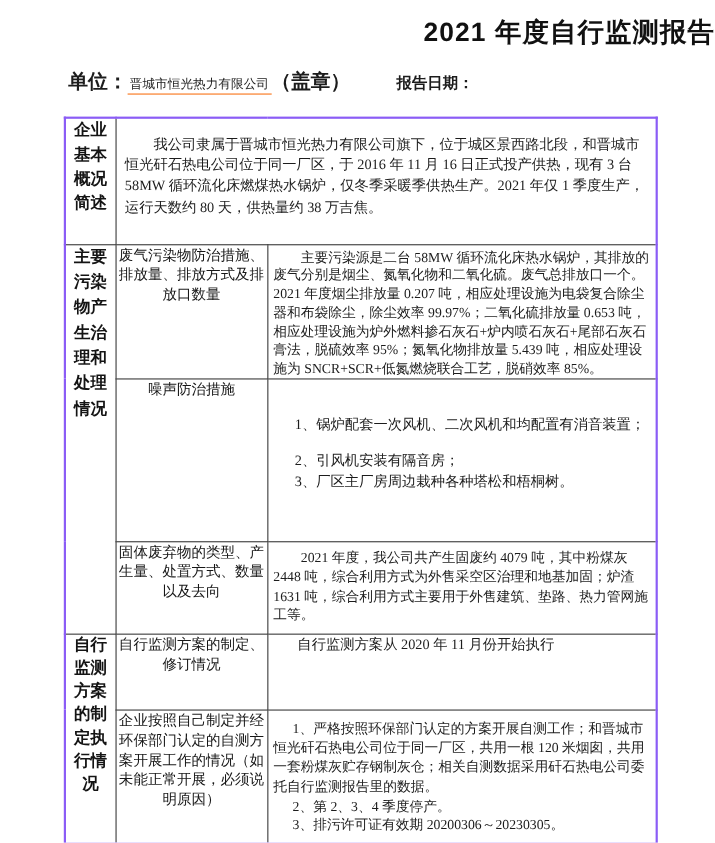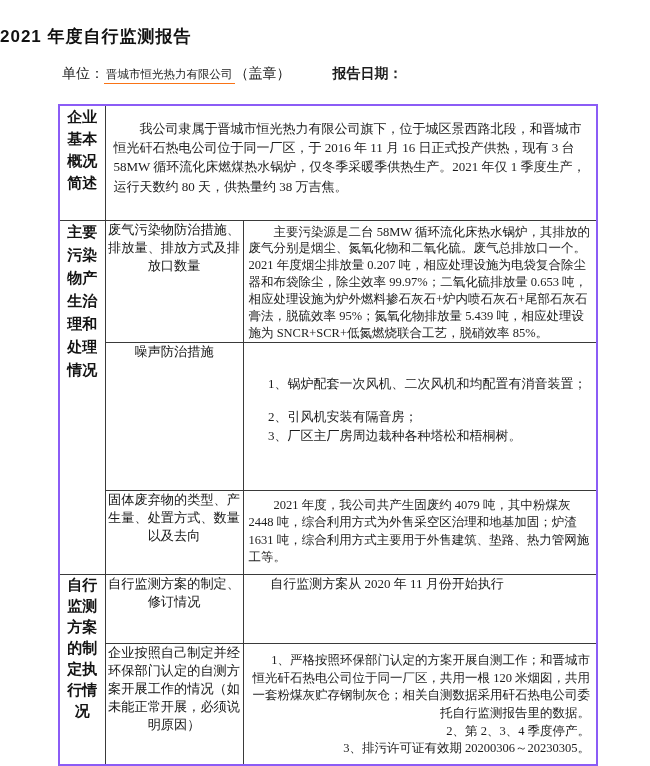--- a/index.html
+++ b/index.html
@@ -6,36 +6,36 @@
   html, body { background: #ffffff; }
   body {
     width: 650px; height: 766px;
     font-family: "Liberation Serif", "DejaVu Serif", serif;
     color: #1c1c1c;
     overflow: hidden;
   }
   .page { position: relative; width: 650px; height: 766px; background: #fff; }
 
   .doc-title {
-    padding-top: 25px;
-    text-align: left;
+    padding-top: 13px;
+    text-align: right;
     font-family: "Liberation Sans", "DejaVu Sans", sans-serif;
     font-weight: bold;
-    font-size: 17px;
+    font-size: 24px;
     letter-spacing: 1px;
     color: #111;
   }
 
   .meta-row {
     margin: 17px 54px 0 62px;
     display: flex;
     align-items: baseline;
     white-space: nowrap;
   }
-  .unit-label, .seal-label { font-size: 14px; font-weight: normal; }
+  .unit-label, .seal-label { font-size: 18px; font-weight: bold; }
   .company-name {
     font-size: 11.5px;
     padding: 0 2px 1px 2px;
     border-bottom: 1px solid #f97316;
   }
   .date-label { font-size: 14px; font-weight: bold; margin-left: 42px; }
   .date-value {
     display: inline-block;
     width: 172px;
     text-align: center;
@@ -92,21 +92,21 @@
 
   .profile-content { padding: 13px 10px 0 8px; font-size: 13px; line-height: 19.2px; }
   .gas-content     { padding: 3px 6px 0 5px;  font-size: 12.5px; line-height: 16.9px; }
   .noise-content   { padding: 31px 6px 0 5px; font-size: 13px; line-height: 19px; }
   .noise-content .li { text-indent: 1.5em; }
   .noise-content .li.gap { margin-bottom: 14px; }
   .solid-content   { padding: 6px 6px 0 5px;  font-size: 12.5px; line-height: 17.5px; }
   .plan-content    { height: 100%; display: flex; align-items: center; padding: 0 6px; font-size: 13px; text-align: right; }
   .plan-content p  { text-indent: 1.6em; }
   .exec-content    { padding: 8px 6px 0 5px;  font-size: 12.5px; line-height: 17.7px; }
-  .exec-content p  { text-indent: 1.4em; text-align: right; }
+  .exec-content p  { text-indent: 1.4em; }
 </style>
 </head>
 <body>
 
 <div class="page">
 
   <div class="doc-title">2021 年度自行监测报告</div>
 
   <div class="meta-row">
     <span class="unit-label">单位：</span>

